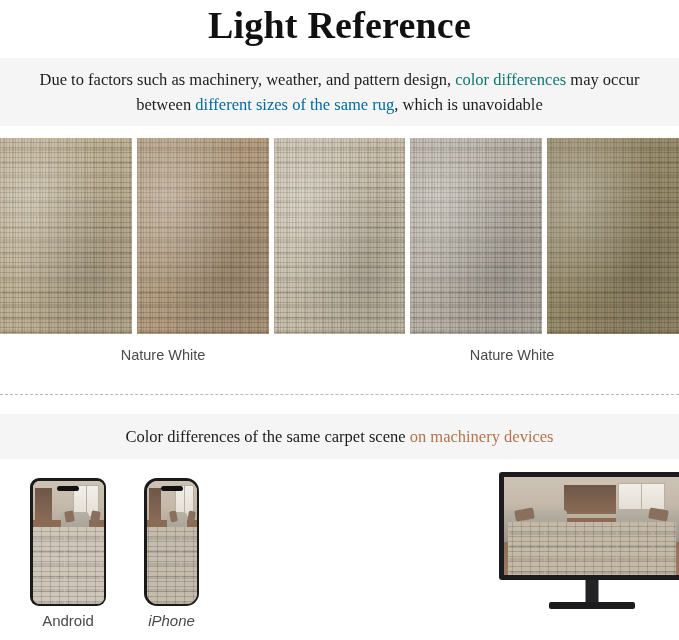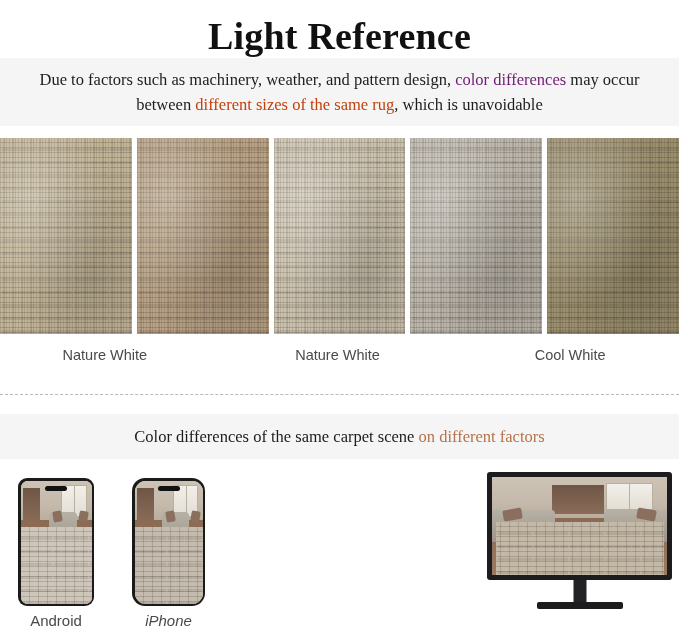--- a/index.html
+++ b/index.html
@@ -13,21 +13,21 @@
 
   
   .page-title{
     font-family:"Liberation Serif", serif;
     font-weight:700;
     font-size:38px;
     line-height:44px;
     color:#111111;
     text-align:center;
     margin:0;
-    padding-top:14px;
+    padding-top:3px;
     letter-spacing:0.2px;
   }
 
   
   .notice-band{
     position:absolute;
     left:0;right:0;
     top:58px;
     height:68px;
     background:#f5f5f5;
@@ -134,21 +134,21 @@
     color:#1c1c1c;
     text-align:center;
   }
 
   .devices-row{
     position:absolute;
     left:0;right:0;
     top:470px;
     height:170px;
   }
-  .device{ position:absolute; }
+  .device{ position:absolute;margin-left:12px; }
   .device-caption{
     position:absolute;
     text-align:center;
     font-size:15px;
     color:#4a4a4a;
     white-space:nowrap;
     left:0;right:0;
   }
 
   
@@ -222,21 +222,21 @@
     background:#cfc6ba;
   }
   .notch-pill{
     position:absolute;top:5px;left:50%;transform:translateX(-50%);
     width:22px;height:5px;border-radius:3px;background:#111;
     z-index:5;
   }
   #android-device .device-caption{ top:134px; }
 
   
-  #iphone-device{ left:132px; top:8px; width:73px; height:128px;font-style:italic; }
+  #iphone-device{ left:132px; top:8px; width:55px; height:128px;font-style:italic; }
   #iphone-device .phone-body{ border-radius:13px; }
   #iphone-device .phone-screen{ border-radius:11px; }
   #iphone-device .device-caption{ top:134px; }
 
   
   #macbook-device{ left:245px; top:5px; width:190px; height:132px; }
   .laptop-lid{
     position:absolute;left:9px;right:9px;top:0;height:116px;
     background:#2e2f31;
     border-radius:6px 6px 2px 2px;
@@ -282,21 +282,21 @@
   }
   #windows-device .device-caption{ top:140px; }
 </style>
 </head>
 <body>
 
 <h1 class="page-title">Light Reference</h1>
 
 <div class="notice-band">
   <div class="notice-text">
-    <span>Due to factors such as machinery, weather, and pattern design, </span><span class="accent" style="color: #701a75;">color differences</span><span> may occur between </span><span class="accent" style="color: #c2410c;">different sizes of the same rug</span><span>, which is unavoidable</span>
+    <span>Due to factors such as machinery, weather, and pattern design, </span><span class="accent" style="color: #0f766e;">color differences</span><span> may occur between </span><span class="accent" style="color: #0369a1;">different sizes of the same rug</span><span>, which is unavoidable</span>
   </div>
 </div>
 
 <div class="swatch-strip">
   <div class="swatch" style="background: rgb(194, 180, 151);">
     <div class="rug-tex"></div>
     <div class="rug-tex2"></div>
   </div>
   <div class="swatch" style="background: rgb(184, 161, 132);">
     <div class="rug-tex"></div>
@@ -312,28 +312,27 @@
   </div>
   <div class="swatch" style="background: rgb(156, 143, 110);">
     <div class="rug-tex"></div>
     <div class="rug-tex2"></div>
   </div>
 </div>
 
 <div class="swatch-labels">
   <div class="swatch-label">Nature White</div>
   <div class="swatch-label">Nature White</div>
-  <div class="swatch-label">Cool White</div>
 </div>
 
 <div class="divider"></div>
 
 <div class="devices-band">
   <div class="devices-band-text">
-    <span>Color differences of the same carpet scene </span><span class="accent" style="color: rgb(181, 115, 75);">on different factors</span>
+    <span>Color differences of the same carpet scene </span><span class="accent" style="color: rgb(181, 115, 75);">on machinery devices</span>
   </div>
 </div>
 
 <div class="devices-row">
 
   <div class="device" id="android-device">
     <div class="phone-body">
       <div class="phone-screen">
         <div class="notch-pill"></div>
         <div class="scene portrait" style="background: rgb(207, 198, 186);">

